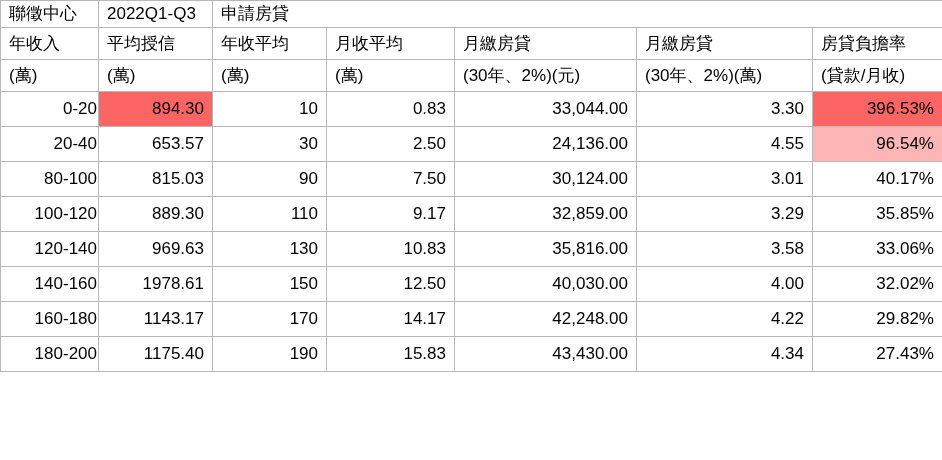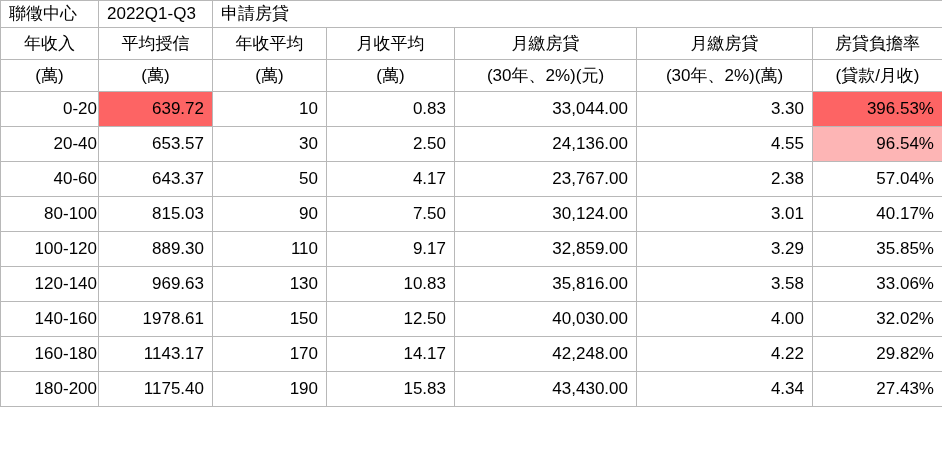--- a/index.html
+++ b/index.html
@@ -41,21 +41,20 @@
     font-size: 17px;
     text-align: left;
     padding-left: 5px;
     margin-top: 24px;
   }
   .title-row td.blank-right {
     border-right: 1px dashed #9a9a9a;
   }
   
   .hdr td {
-    text-align: center;
     height: 31px;
     font-size: 17px;
   }
   .hdr-top td { border-bottom: none; }
   .hdr-bot td { border-top: none; }
   
   .body-row td {
     height: 34px;
     text-align: right;
   }
@@ -103,44 +102,35 @@
         <td>(萬)</td>
         <td>(萬)</td>
         <td>(30年、2%)(元)</td>
         <td>(30年、2%)(萬)</td>
         <td>(貸款/月收)</td>
       </tr>
     </tbody>
     <tbody id="rows-body">
         <tr class="body-row">
           <td class="c-income">0-20</td>
-          <td class="hl-strong">639.72</td>
+          <td class="hl-strong">894.30</td>
           <td>10</td>
           <td>0.83</td>
           <td>33,044.00</td>
           <td>3.30</td>
           <td class="hl-strong">396.53%</td>
         </tr>
         <tr class="body-row">
           <td class="c-income">20-40</td>
           <td>653.57</td>
           <td>30</td>
           <td>2.50</td>
           <td>24,136.00</td>
           <td>4.55</td>
           <td class="hl-light">96.54%</td>
-        </tr>
-        <tr class="body-row">
-          <td class="c-income">40-60</td>
-          <td>643.37</td>
-          <td>50</td>
-          <td>4.17</td>
-          <td>23,767.00</td>
-          <td>2.38</td>
-          <td>57.04%</td>
         </tr>
         <tr class="body-row">
           <td class="c-income">80-100</td>
           <td>815.03</td>
           <td>90</td>
           <td>7.50</td>
           <td>30,124.00</td>
           <td>3.01</td>
           <td>40.17%</td>
         </tr>

